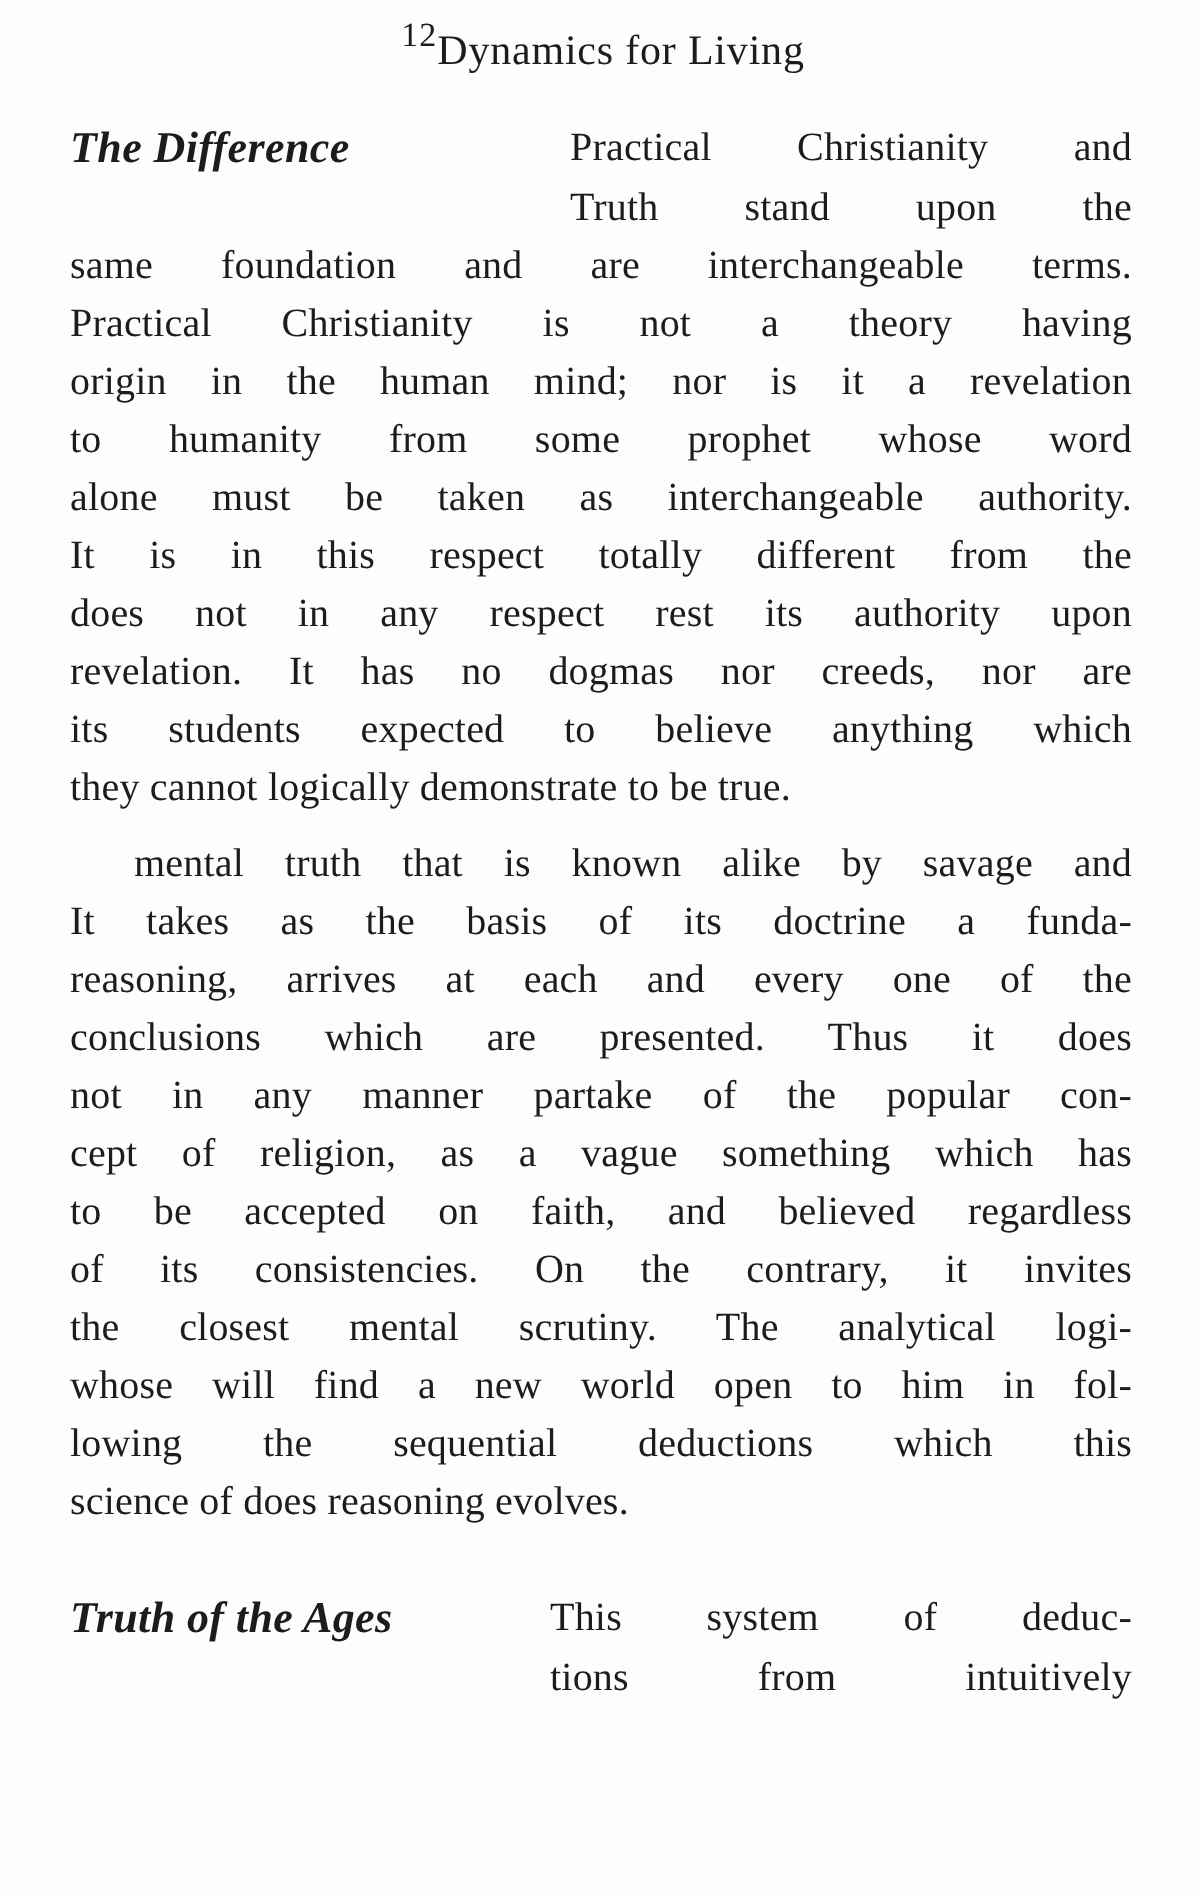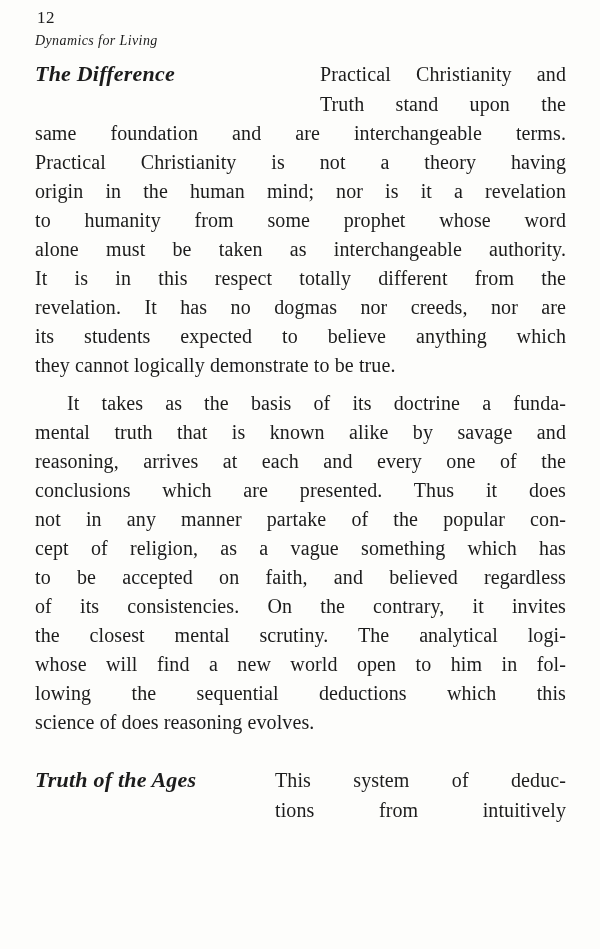--- a/index.html
+++ b/index.html
@@ -17,41 +17,39 @@
     width: 600px;
     height: 949px;
     padding: 8px 34px 0 35px;
     background: var(--paper);
     color: var(--ink);
     font-family: "Liberation Serif", "DejaVu Serif", serif;
     overflow: hidden;
   }
   .running-header {
     display: flex;
-    justify-content: flex-start;
+    justify-content: center;
     align-items: flex-start;
     height: 34px;
-    flex-direction: column;
   }
   .page-num {
     font-size: 17px;
     letter-spacing: 0.5px;
     padding-left: 2px;
   }
   .book-title {
-    font-style: italic;
-    font-size: 14px;
+    font-size: 21px;
     letter-spacing: 0.4px;
     padding-top: 5px;
   }
   .section-open {
     display: flex;
     align-items: flex-start;
   }
-  .sec1 .section-open { margin-top: 17px; gap: 35px; }
+  .sec1 .section-open { margin-top: 17px; }
   .side-heading {
     margin: 0;
     font-size: 22px;
     font-style: italic;
     font-weight: 700;
     letter-spacing: 0.2px;
     line-height: 30px;
     width: 250px;
     flex-shrink: 0;
   }
@@ -88,27 +86,28 @@
           <div class="line">Truth stand upon the</div>
         </div>
     </div>
     <div class="body-lines">
         <div class="line">same foundation and are interchangeable terms.</div>
         <div class="line">Practical Christianity is not a theory having</div>
         <div class="line">origin in the human mind; nor is it a revelation</div>
         <div class="line">to humanity from some prophet whose word</div>
         <div class="line">alone must be taken as interchangeable authority.</div>
         <div class="line">It is in this respect totally different from the</div>
+        <div class="line">does not in any respect rest its authority upon</div>
         <div class="line">revelation. It has no dogmas nor creeds, nor are</div>
         <div class="line">its students expected to believe anything which</div>
         <div class="line">they cannot logically demonstrate to be true.</div>
       </div>
     <div class="body-lines para2">
+        <div class="line">mental truth that is known alike by savage and</div>
         <div class="line">It takes as the basis of its doctrine a funda-</div>
-        <div class="line">mental truth that is known alike by savage and</div>
         <div class="line">reasoning, arrives at each and every one of the</div>
         <div class="line">conclusions which are presented. Thus it does</div>
         <div class="line">not in any manner partake of the popular con-</div>
         <div class="line">cept of religion, as a vague something which has</div>
         <div class="line">to be accepted on faith, and believed regardless</div>
         <div class="line">of its consistencies. On the contrary, it invites</div>
         <div class="line">the closest mental scrutiny. The analytical logi-</div>
         <div class="line">whose will find a new world open to him in fol-</div>
         <div class="line">lowing the sequential deductions which this</div>
         <div class="line">science of does reasoning evolves.</div>

